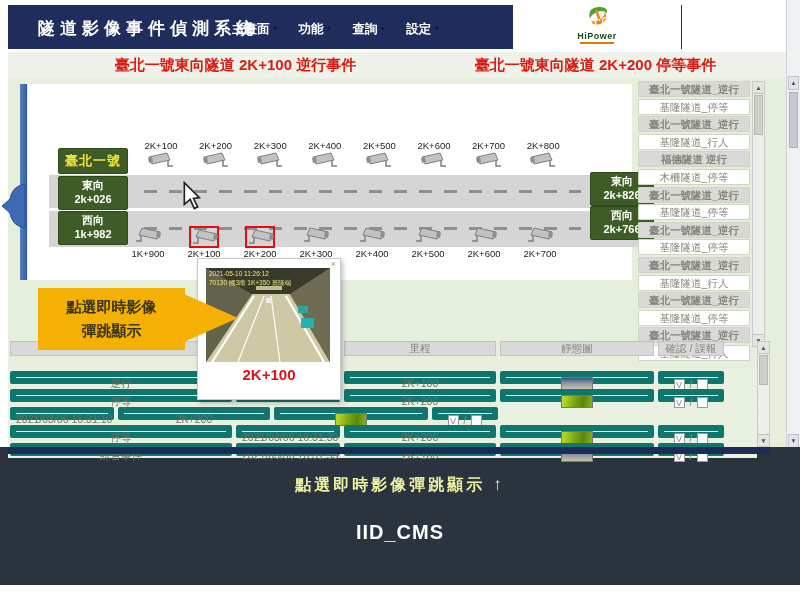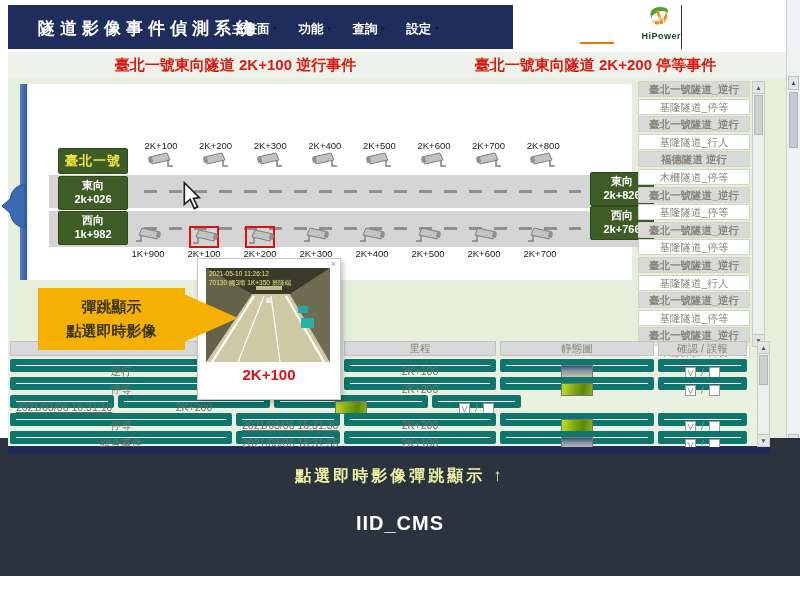--- a/index.html
+++ b/index.html
@@ -5,21 +5,21 @@
   html,body{margin:0;padding:0;}
   body{font-family:"Liberation Sans","DejaVu Sans",sans-serif;}
   .stage{position:relative;width:800px;height:600px;background:#ffffff;overflow:hidden;}
 
   
   .topbar{position:absolute;left:8px;top:5px;width:674px;height:44px;background:#1f2d5c;}
   .topbar-title{position:absolute;left:30px;top:12px;color:#fff;font-size:17px;font-weight:bold;letter-spacing:5px;}
   .menu{position:absolute;left:224px;top:16px;display:flex;gap:20px;}
   .menu-item{color:#fff;font-size:12.5px;font-weight:bold;cursor:pointer;white-space:nowrap;}
   .caret{font-size:7px;color:#10183a;margin-left:2px;vertical-align:2px;}
-  .logo-box{position:absolute;left:505px;top:0;width:168px;height:44px;background:#fff;text-align:right;}
+  .logo-box{position:absolute;left:505px;top:0;width:168px;height:44px;background:#fff;text-align:center;}
   .logo-text{font-size:9px;font-weight:bold;color:#1c4a1c;line-height:1;margin-top:-1px;letter-spacing:.5px;}
   .logo-sub{height:2px;width:34px;margin:1px auto 0;background:#e07b00;}
   .clock{position:absolute;right:64px;top:8px;color:#fff;font-size:15px;}
   .logout{position:absolute;right:12px;top:8px;color:#fff;font-size:12px;cursor:pointer;}
 
   
   .alertbar{position:absolute;left:8px;top:52px;width:778px;height:26px;background:#eef2ea;}
   .alert-text{position:absolute;top:4px;font-size:15px;font-weight:bold;color:#d91c12;text-align:center;white-space:nowrap;}
   .alert-left{left:55px;width:345px;}
   .alert-right{left:440px;width:295px;}
@@ -78,45 +78,45 @@
            border-left:54px solid #f4b104;border-top:24px solid rgba(0,0,0,0);border-bottom:24px solid rgba(0,0,0,0);}
   .popup{position:absolute;left:189px;top:180px;width:142px;height:140px;background:#fff;z-index:25;
          border:1px solid #c9c9c9;box-shadow:2px 3px 5px rgba(0,0,0,.25);}
   .popup-close{position:absolute;top:0px;right:4px;font-size:9px;color:#999;cursor:pointer;}
   .cctv{position:absolute;left:8px;top:9px;}
   .popup-label{position:absolute;left:0;top:107px;width:100%;text-align:center;color:#e01010;
                font-size:15px;font-weight:bold;}
 
   
   .etable{position:absolute;left:0px;top:263px;width:749px;z-index:5;}
-  .thead{display:flex;height:15px;margin-bottom:1px;}
+  .thead{display:flex;height:15px;margin-bottom:13px;}
   .hcell{background:#d9d9d9;border:1px solid #c2c2c2;margin:0 2px;font-size:10.5px;color:#83837a;
          text-align:center;line-height:13px;box-sizing:border-box;}
   .trow{display:flex;height:17px;margin-bottom:1px;background:#e9f2e1;align-items:center;}
   .tcell{background:#fff;border:6px solid #0f766e;border-radius:2px;margin:0 2px;font-size:10.5px;
          color:#6f6f66;text-align:center;height:13px;line-height:13px;box-sizing:border-box;white-space:nowrap;}
-  .c-event{width:222px;}.c-time{width:104px;text-decoration:underline;}.c-km{width:152px;}.c-thumb{width:154px;}.c-confirm{width:89px;}
+  .c-event{width:222px;}.c-time{width:104px;}.c-km{width:152px;}.c-thumb{width:154px;}.c-confirm{width:66px;}
   .thumb{width:30px;height:11px;margin:0 auto;border:1px solid #777;cursor:pointer;}
   .thumb-grass{background:linear-gradient(100deg,#b3d426 10%,#7fa814 40%,#5c8707 70%,#8ab31c);}
   .thumb-tunnel{background:linear-gradient(180deg,#35507a,#8898a8 45%,#cfc2a0);}
   .chk{display:inline-block;width:11px;height:11px;border:1px solid #9a9a9a;background:#fff;font-size:9px;
        line-height:11px;color:#8a8a8a;vertical-align:middle;cursor:pointer;box-sizing:border-box;}
   .slash{display:inline-block;margin:0 5px;color:#8a8a8a;font-size:10px;vertical-align:middle;}
   .table-scroll{left:749px;top:263px;width:13px;height:106px;}
   .navy-bottom{position:absolute;left:0;top:369px;width:762px;height:7px;background:#1d2b56;z-index:6;}
 
   
   .outer-scroll{position:absolute;left:786px;top:0;width:14px;height:461px;background:#eff1f3;
                 border-left:1px solid #cdd1d5;box-sizing:border-box;}
   .os-up{position:absolute;left:1px;right:1px;top:76px;height:12px;}
   .os-thumb{position:absolute;left:2px;right:2px;top:92px;height:54px;background:#c7cbd0;border:1px solid #aeb3b8;}
   .os-down{position:absolute;left:1px;right:1px;top:434px;height:12px;}
   .os-btn{font-size:6.5px;color:#555;text-align:center;line-height:12px;background:#e2e5e8;border:1px solid #c0c4c8;cursor:pointer;}
 
-  .footer{position:absolute;left:0;top:438px;width:800px;height:138px;background:#2b333e;}
+  .footer{position:absolute;left:0;top:447px;width:800px;height:138px;background:#2b333e;}
   .footer-note{position:absolute;left:0;top:28px;width:100%;text-align:center;color:#edf2a2;
                font-size:16px;font-weight:bold;letter-spacing:3px;}
   .note-arrow{margin-left:8px;font-weight:900;font-size:17px;}
   .footer-app{position:absolute;left:0;top:74px;width:100%;text-align:center;color:#fff;
               font-size:20px;font-weight:bold;letter-spacing:1px;}
 </style>
 </head>
 <body>
 
 <div class="stage">
@@ -348,22 +348,22 @@
         <div class="side-item side-gray">臺北一號隧道_逆行</div>
         <div class="side-item side-white">基隆隧道_行人</div>
       </div>
     <div class="vscroll side-scroll">
       <div class="sb-btn">▲</div>
       <div class="sb-thumb"></div>
       <div class="sb-btn sb-btn-bottom">▼</div>
     </div>
 
     <div class="callout">
+      <div>點選即時影像</div>
       <div>彈跳顯示</div>
-      <div>點選即時影像</div>
     </div>
     <div class="callout-arrow"></div>
 
     <div class="popup">
       <span class="popup-close">×</span>
       <svg class="cctv" width="124" height="94" viewBox="0 0 124 94">
         <rect width="124" height="94" fill="#57573f"></rect>
         <rect width="124" height="26" fill="#3a3a2b"></rect>
         <polygon points="46,26 84,26 124,94 0,94" fill="#cfc8a4"></polygon>
         <polygon points="0,0 46,26 0,94" fill="#63624a"></polygon>

